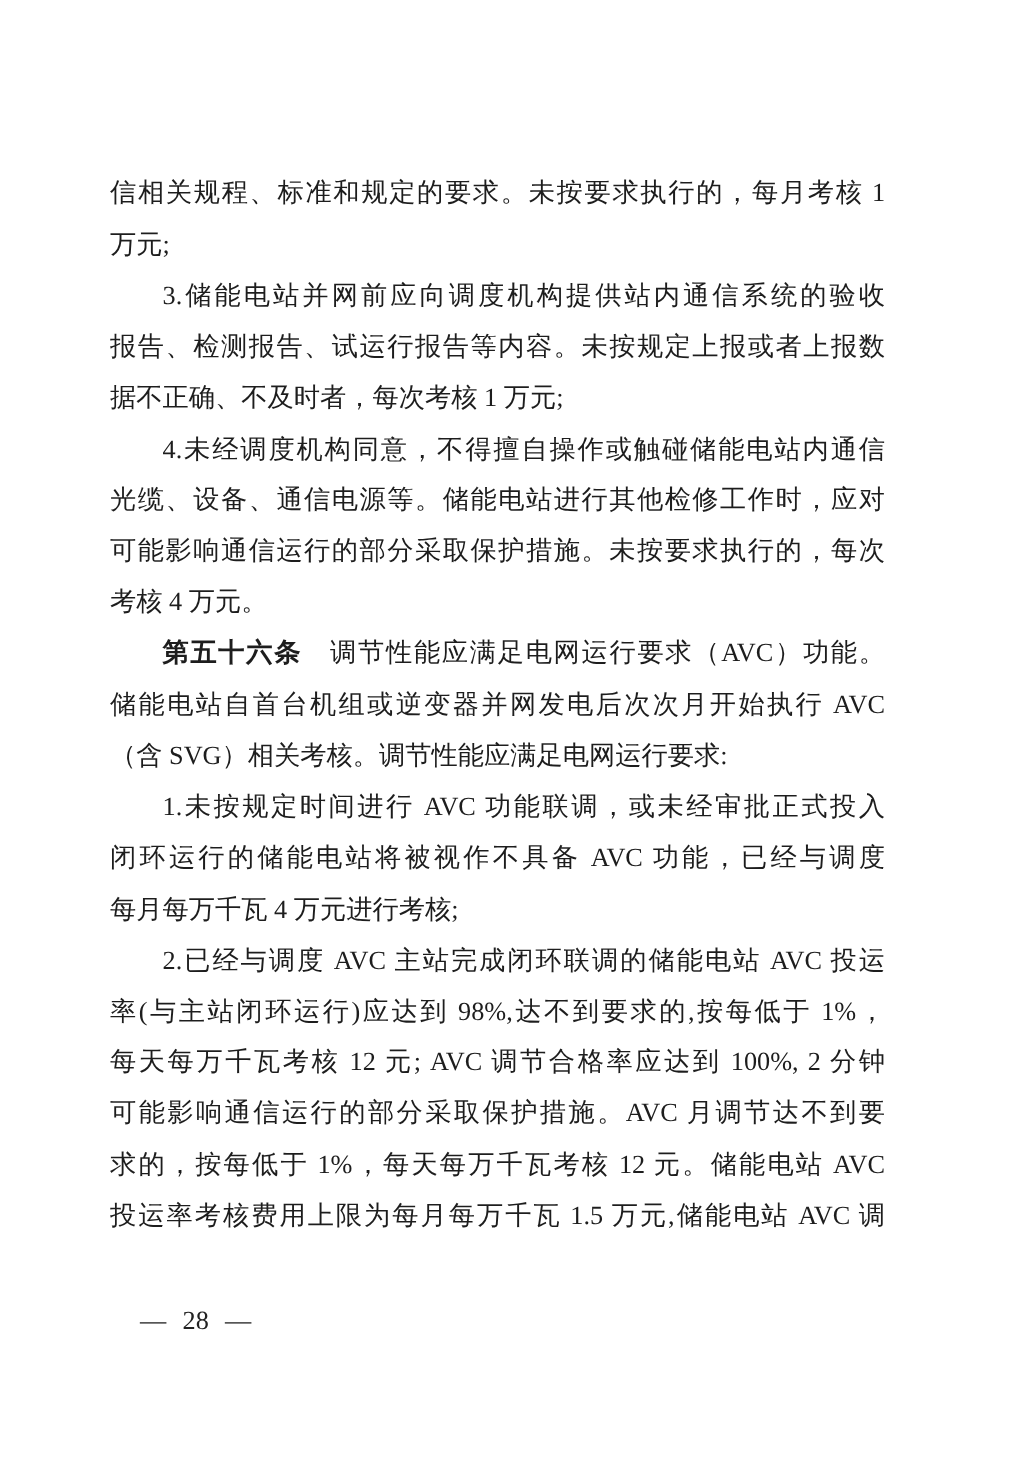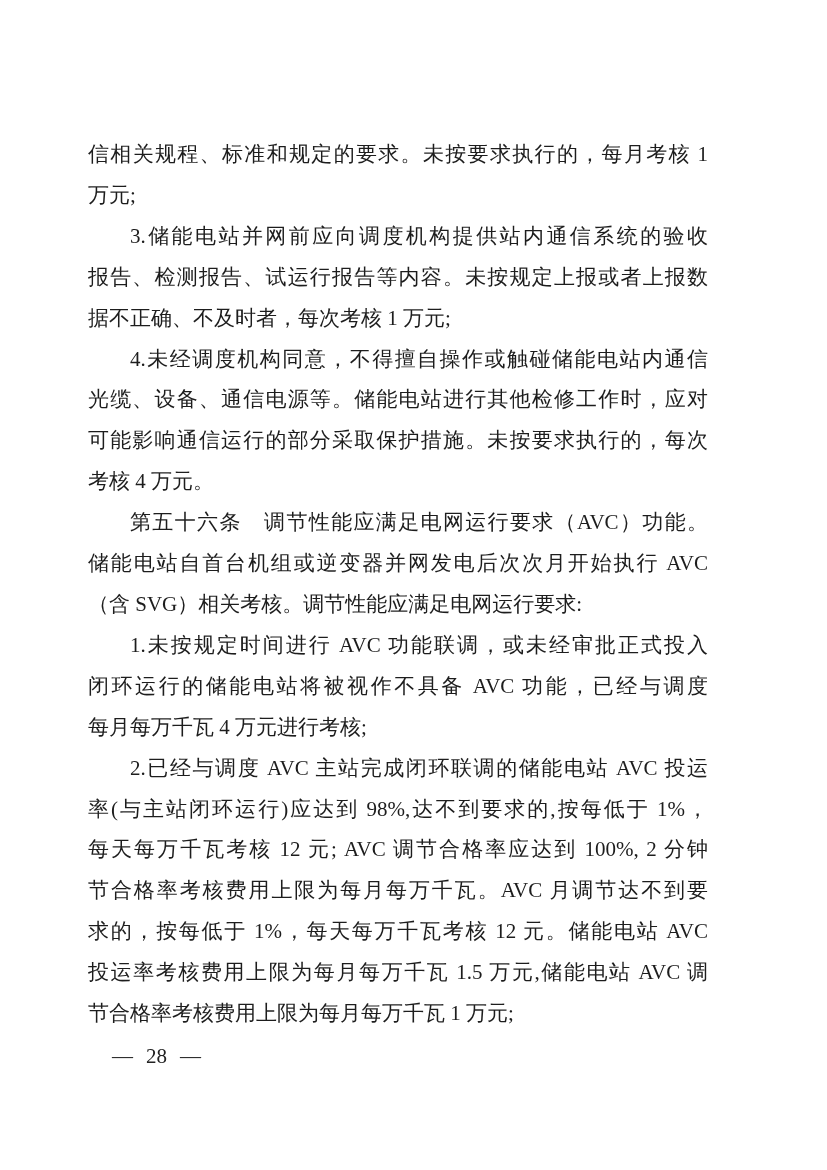--- a/index.html
+++ b/index.html
@@ -30,21 +30,21 @@
     text-align-last: justify;
     white-space: nowrap;
   }
   .line.p-end {
     text-align-last: left;
   }
   .line.indent {
     text-indent: 2em;
   }
   .bold {
-    font-weight: 400;
+    font-weight: 700;
   }
   .footer {
     position: absolute;
     left: 112px;
     top: 1044px;
     display: flex;
     align-items: center;
     gap: 13px;
     font-size: 21px;
     color: #222222;
@@ -65,23 +65,22 @@
   <p class="line p-end">考核 4 万元。</p>
   <p class="line indent"><span class="bold">第五十六条</span><span>　调节性能应满足电网运行要求（AVC）功能。</span></p>
   <p class="line">储能电站自首台机组或逆变器并网发电后次次月开始执行 AVC</p>
   <p class="line p-end">（含 SVG）相关考核。调节性能应满足电网运行要求:</p>
   <p class="line indent">1.未按规定时间进行 AVC 功能联调，或未经审批正式投入</p>
   <p class="line">闭环运行的储能电站将被视作不具备 AVC 功能，已经与调度</p>
   <p class="line p-end">每月每万千瓦 4 万元进行考核;</p>
   <p class="line indent">2.已经与调度 AVC 主站完成闭环联调的储能电站 AVC 投运</p>
   <p class="line">率(与主站闭环运行)应达到 98%,达不到要求的,按每低于 1%，</p>
   <p class="line">每天每万千瓦考核 12 元; AVC 调节合格率应达到 100%, 2 分钟</p>
-  <p class="line">节合格率考核费用上限为每月每万千瓦。AVC 月调节达不到要</p>
+  <p class="line">可能影响通信运行的部分采取保护措施。AVC 月调节达不到要</p>
   <p class="line">求的，按每低于 1%，每天每万千瓦考核 12 元。储能电站 AVC</p>
   <p class="line">投运率考核费用上限为每月每万千瓦 1.5 万元,储能电站 AVC 调</p>
-  <p class="line p-end">节合格率考核费用上限为每月每万千瓦 1 万元;</p>
 </div>
 
 <div class="footer">
   <span>—</span>
   <span>28</span>
   <span>—</span>
 </div>
 
 </body></html>

